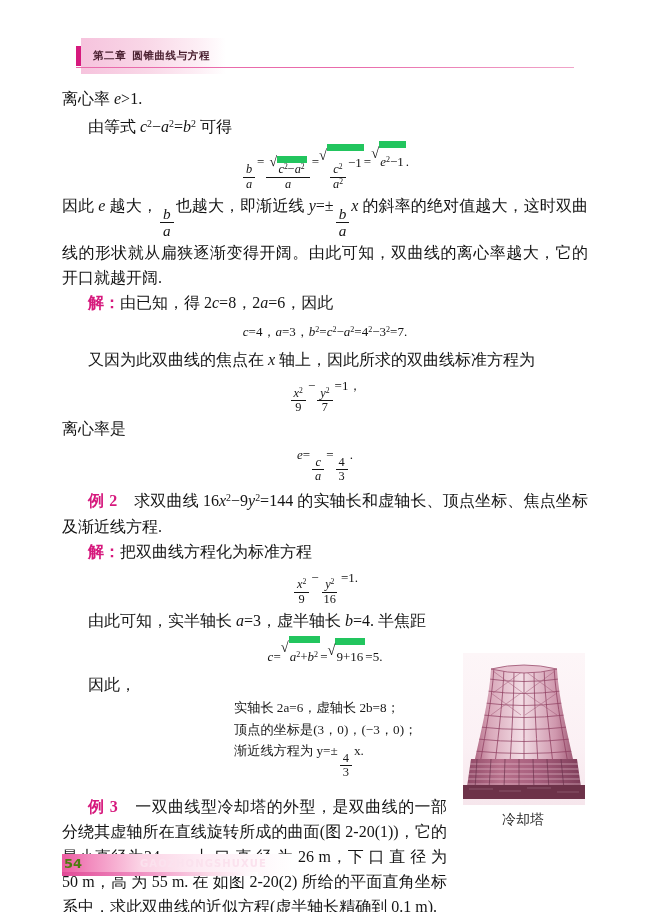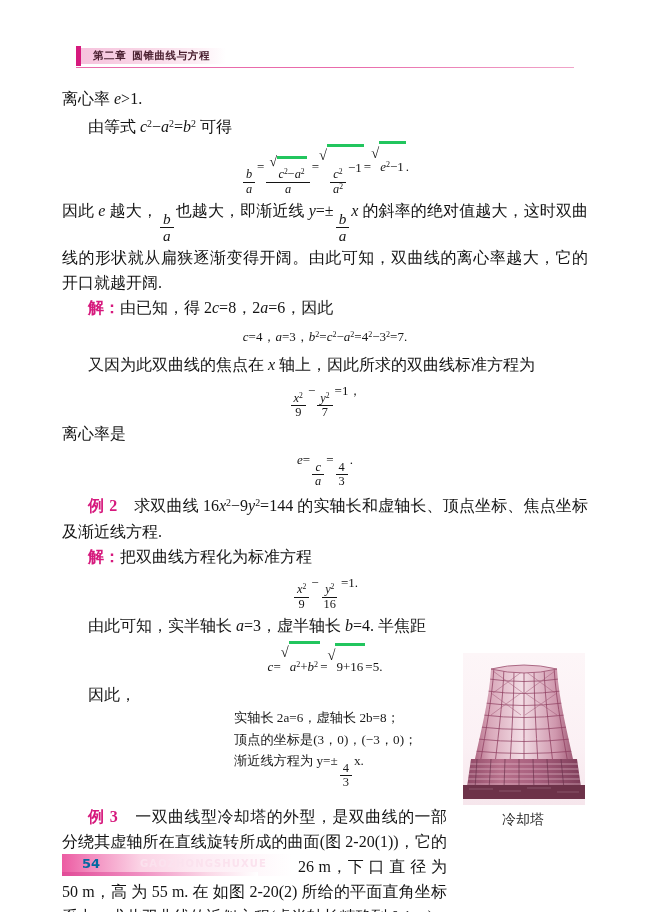--- a/index.html
+++ b/index.html
@@ -38,21 +38,21 @@
     display: flex;
     align-items: center;
   }
   .header-bar {
     width: 5px;
     height: 20px;
     background: #d6197d;
     flex: 0 0 auto;
   }
   .header-chip {
-    height: 16px;
+    height: 36px;
     padding: 0 16px 0 12px;
     display: flex;
     align-items: center;
     background: linear-gradient(to right, #f6c3dd 0%, #f9d7e7 45%, #fdeef5 80%, #ffffff 100%);
   }
   .header-title {
     font-size: 10.5px;
     font-weight: bold;
     color: #4a2030;
     letter-spacing: 0.6px;
@@ -133,22 +133,22 @@
   }
   .rad::before {
     content: "\221A";
     position: absolute;
     left: 0;
     top: -0.06em;
     font-size: 1.12em;
   }
   .rad > .bar {
     display: inline-block;
-    border-top: 3px solid #22c55e;
-    padding: 9px 2px 0 1px;
+    border-top: 7px solid #22c55e;
+    padding: 0 2px 0 1px;
   }
 
   
   .figure {
     position: absolute;
     left: 462px;
     top: 652px;
     width: 122px;
   }
   .photo {
@@ -191,24 +191,24 @@
     background: linear-gradient(to right, #ec5ba2 0%, #f28bbe 12%, #fbd3e5 34%, #fdeaf3 58%, #ffffff 100%);
   }
   .footer-underline {
     position: absolute;
     left: 0; top: 18px;
     width: 196px; height: 4px;
     background: linear-gradient(to right, #e14b97 0%, #f08fc2 40%, #fbd9e8 75%, #ffffff 100%);
   }
   .page-num {
     position: absolute;
-    left: 20px; top: 2px;
+    left: 2px; top: 2px;
     font-size: 13px;
     font-weight: bold;
-    color: #0369a1;
+    color: #4d7c0f;
     font-family: "DejaVu Sans", "Liberation Sans", sans-serif;
   }
   .footer-word {
     position: absolute;
     left: 78px; top: 4px;
     font-size: 10px;
     letter-spacing: 1.1px;
     color: #fbe2ee;
     font-family: "DejaVu Sans", "Liberation Sans", sans-serif;
     font-weight: bold;

